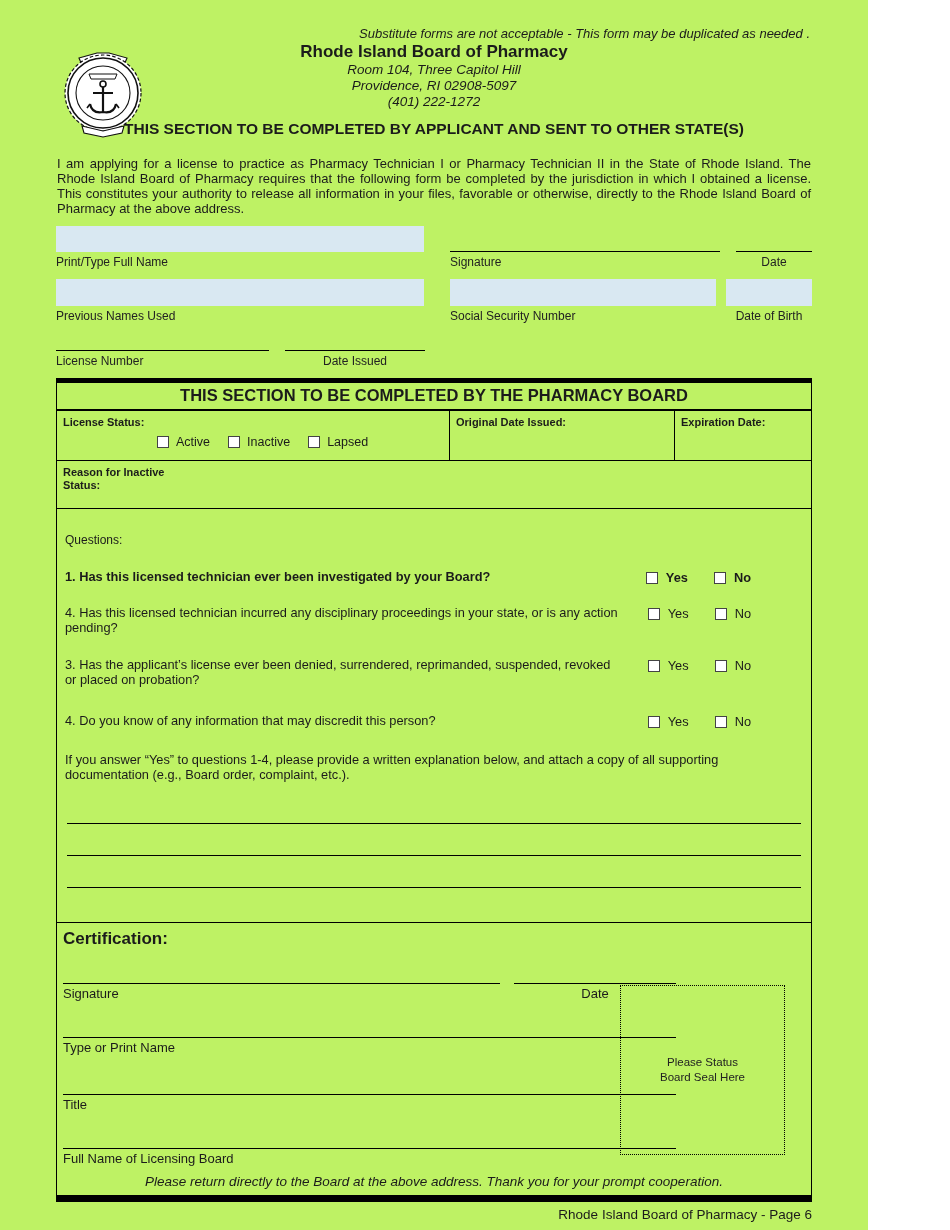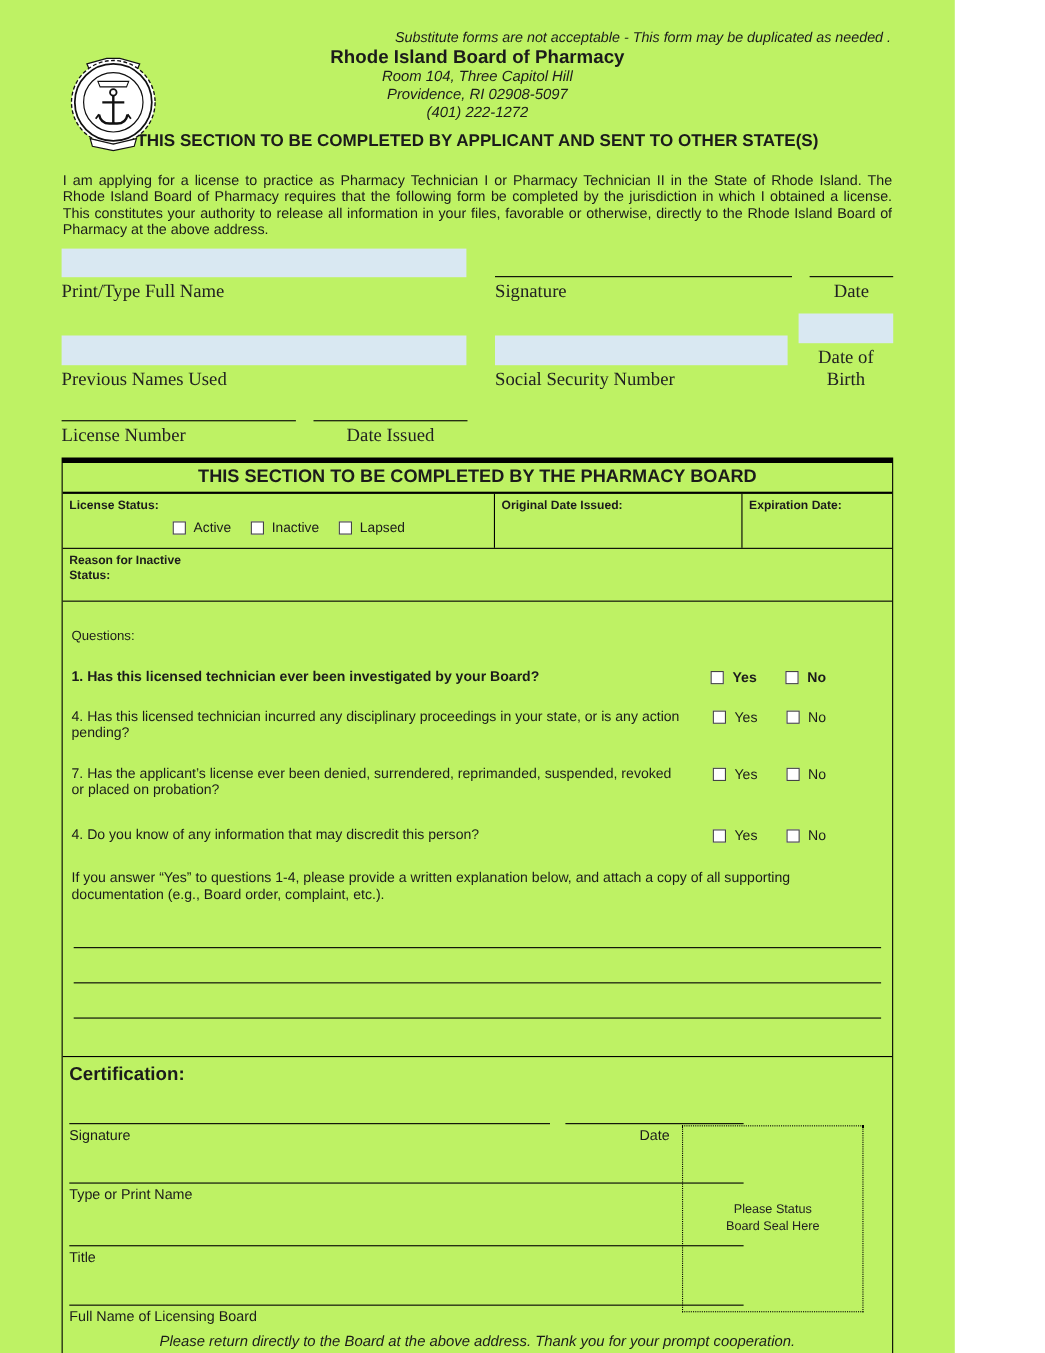--- a/index.html
+++ b/index.html
@@ -21,21 +21,21 @@
 
   .frow { display:flex; margin:0 56px; align-items:flex-end; }
   .frow1 { margin-top:10px; }
   .frow2 { margin-top:10px; }
   .frow3 { margin-top:12px; }
   .fcol { display:flex; flex-direction:column; }
   .bluebox { background:#d9e8f2; height:26px; width:100%; }
   .bluebox.tall { height:27px; }
   .uline { border-bottom:1px solid #000; height:26px; width:100%; }
   .uline.short { height:16px; }
-  .flabel { font-size:17px; margin-top:3px; color:#222;font-family:Liberation Serif, serif; }
+  .flabel { font-size:12px; margin-top:3px; color:#222; }
   .flabel.center { text-align:center; }
 
   
   .btable { margin:10px 56px 0; border:1px solid #000; border-top:5px solid #000; border-bottom:7px solid #000; }
   .btitle { text-align:center; font-weight:bold; font-size:16.5px; padding:3px 0 4px; border-bottom:2px solid #000; }
   .brow-status { display:flex; height:50px; border-bottom:1px solid #000; }
   .bcell { padding:5px 6px; }
   .bcell.c1 { width:393px; border-right:1px solid #000; }
   .bcell.c2 { width:225px; border-right:1px solid #000; }
   .bcell.c3 { flex:1; }
@@ -196,21 +196,21 @@
         <div class="qtext">4. Has this licensed technician incurred any disciplinary proceedings in your state, or is any action pending?</div>
         <div class="yesno">
           <span class="cb"></span>
           <span class="yn yn-yes">Yes</span>
           <span class="cb"></span>
           <span class="yn">No</span>
         </div>
       </div>
 
       <div class="qrow q3">
-        <div class="qtext">7. Has the applicant’s license ever been denied, surrendered, reprimanded, suspended, revoked or placed on probation?</div>
+        <div class="qtext">3. Has the applicant’s license ever been denied, surrendered, reprimanded, suspended, revoked or placed on probation?</div>
         <div class="yesno">
           <span class="cb"></span>
           <span class="yn yn-yes">Yes</span>
           <span class="cb"></span>
           <span class="yn">No</span>
         </div>
       </div>
 
       <div class="qrow q4">
         <div class="qtext">4. Do you know of any information that may discredit this person?</div>

